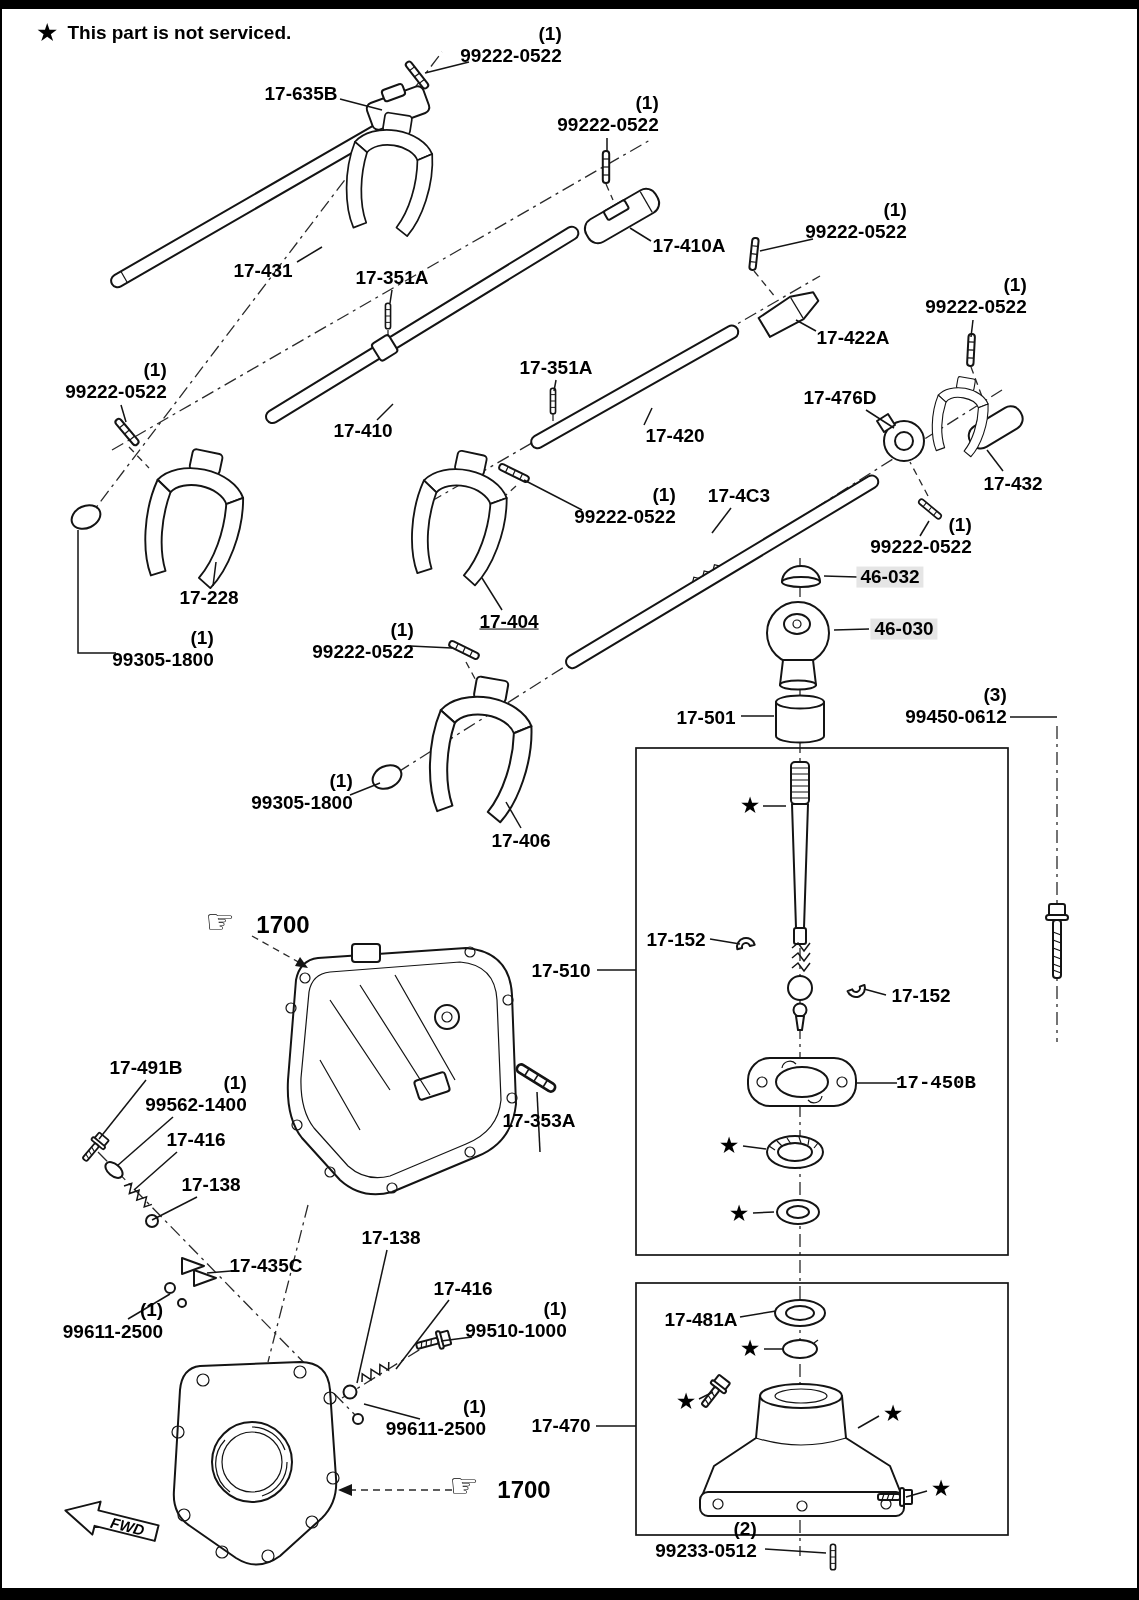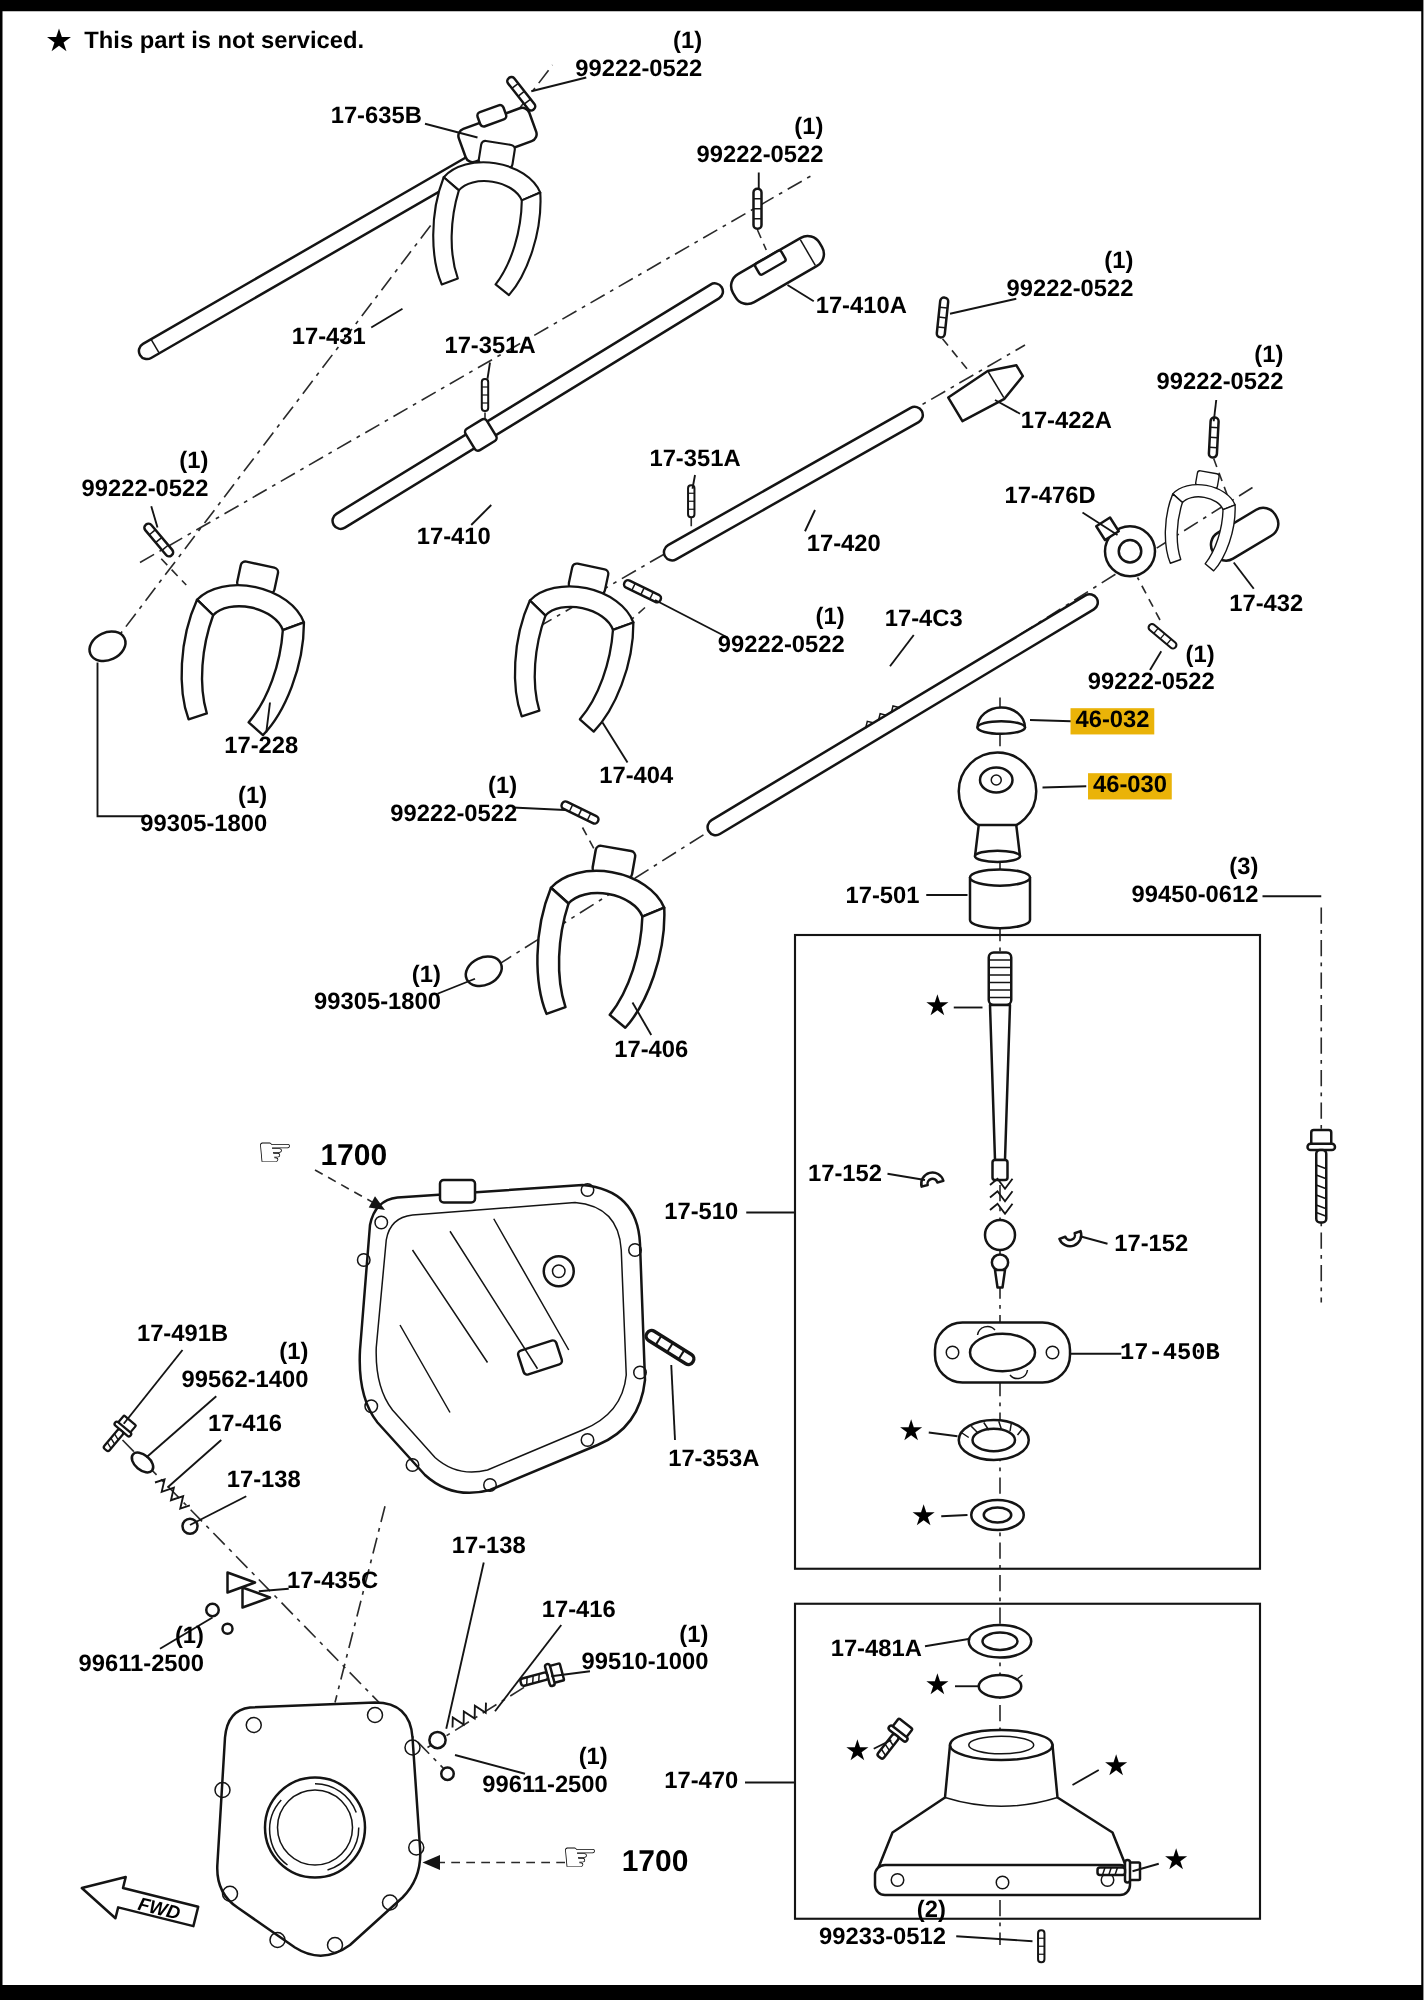--- a/index.html
+++ b/index.html
@@ -4,21 +4,21 @@
 <style>
   html,body { margin:0; padding:0; background:#fff; }
   #page { position:relative; width:1139px; height:1600px; background:#fff; overflow:hidden;
           font-family:"Liberation Sans", sans-serif; }
   svg.draw { position:absolute; left:0; top:0; z-index:1; }
   #labels { position:absolute; inset:0; z-index:2; }
 
   .lbl { position:absolute; transform:translate(-50%,-50%); font-size:19px; font-weight:600;
          color:#000; white-space:nowrap; line-height:1.1; }
   .lbl .qty { position:absolute; right:0; bottom:100%; margin-bottom:1px; }
-  .lbl.hl .num { background:#eab308; padding:0 4px; }
+  .lbl.hl .num { background:#e5e5e5; padding:0 4px; }
   .lbl.big { font-size:24px; }
   .lbl.starlbl { font-size:23px; font-family:"DejaVu Sans","Liberation Sans",sans-serif; }
   .lbl.hand { font-size:33px; font-weight:400; font-family:"DejaVu Sans","Liberation Sans",sans-serif; }
 
   .note { position:absolute; left:36px; top:18px; z-index:2; font-size:19px; font-weight:600;
           display:flex; align-items:center; gap:9px; color:#000; }
   .note .star { font-size:25px; font-family:"DejaVu Sans","Liberation Sans",sans-serif; }
 
   .frame { position:absolute; inset:0; z-index:4; pointer-events:none;
            border-top:9px solid #000; border-bottom:12px solid #000;
@@ -441,21 +441,21 @@
         <div class="num">46-030</div>
       </div>
       <div class="lbl" style="left: 163px; top: 660px;">
         <div class="qty">(1)</div>
         <div class="num">99305-1800</div>
       </div>
       <div class="lbl" style="left: 363px; top: 652px;">
         <div class="qty">(1)</div>
         <div class="num">99222-0522</div>
       </div>
-      <div class="lbl" style="left: 509px; top: 622px;">
+      <div class="lbl" style="left: 509px; top: 622px; text-decoration: underline;">
         <div class="num">17-404</div>
       </div>
       <div class="lbl" style="left: 706px; top: 718px;">
         <div class="num">17-501</div>
       </div>
       <div class="lbl" style="left: 956px; top: 717px;">
         <div class="qty">(3)</div>
         <div class="num">99450-0612</div>
       </div>
       <div class="lbl" style="left: 302px; top: 803px;">
@@ -489,21 +489,21 @@
       </div>
       <div class="lbl" style="left: 196px; top: 1140px;">
         <div class="num">17-416</div>
       </div>
       <div class="lbl" style="left: 211px; top: 1185px;">
         <div class="num">17-138</div>
       </div>
       <div class="lbl" style="left: 936px; top: 1083px; font-family: Liberation Mono, monospace;">
         <div class="num">17-450B</div>
       </div>
-      <div class="lbl" style="left: 539px; top: 1168px; margin-left: 32px;">
+      <div class="lbl" style="left: 539px; top: 1121px;">
         <div class="num">17-353A</div>
       </div>
       <div class="lbl" style="left: 266px; top: 1266px;">
         <div class="num">17-435C</div>
       </div>
       <div class="lbl" style="left: 391px; top: 1238px;">
         <div class="num">17-138</div>
       </div>
       <div class="lbl" style="left: 463px; top: 1289px;">
         <div class="num">17-416</div>

